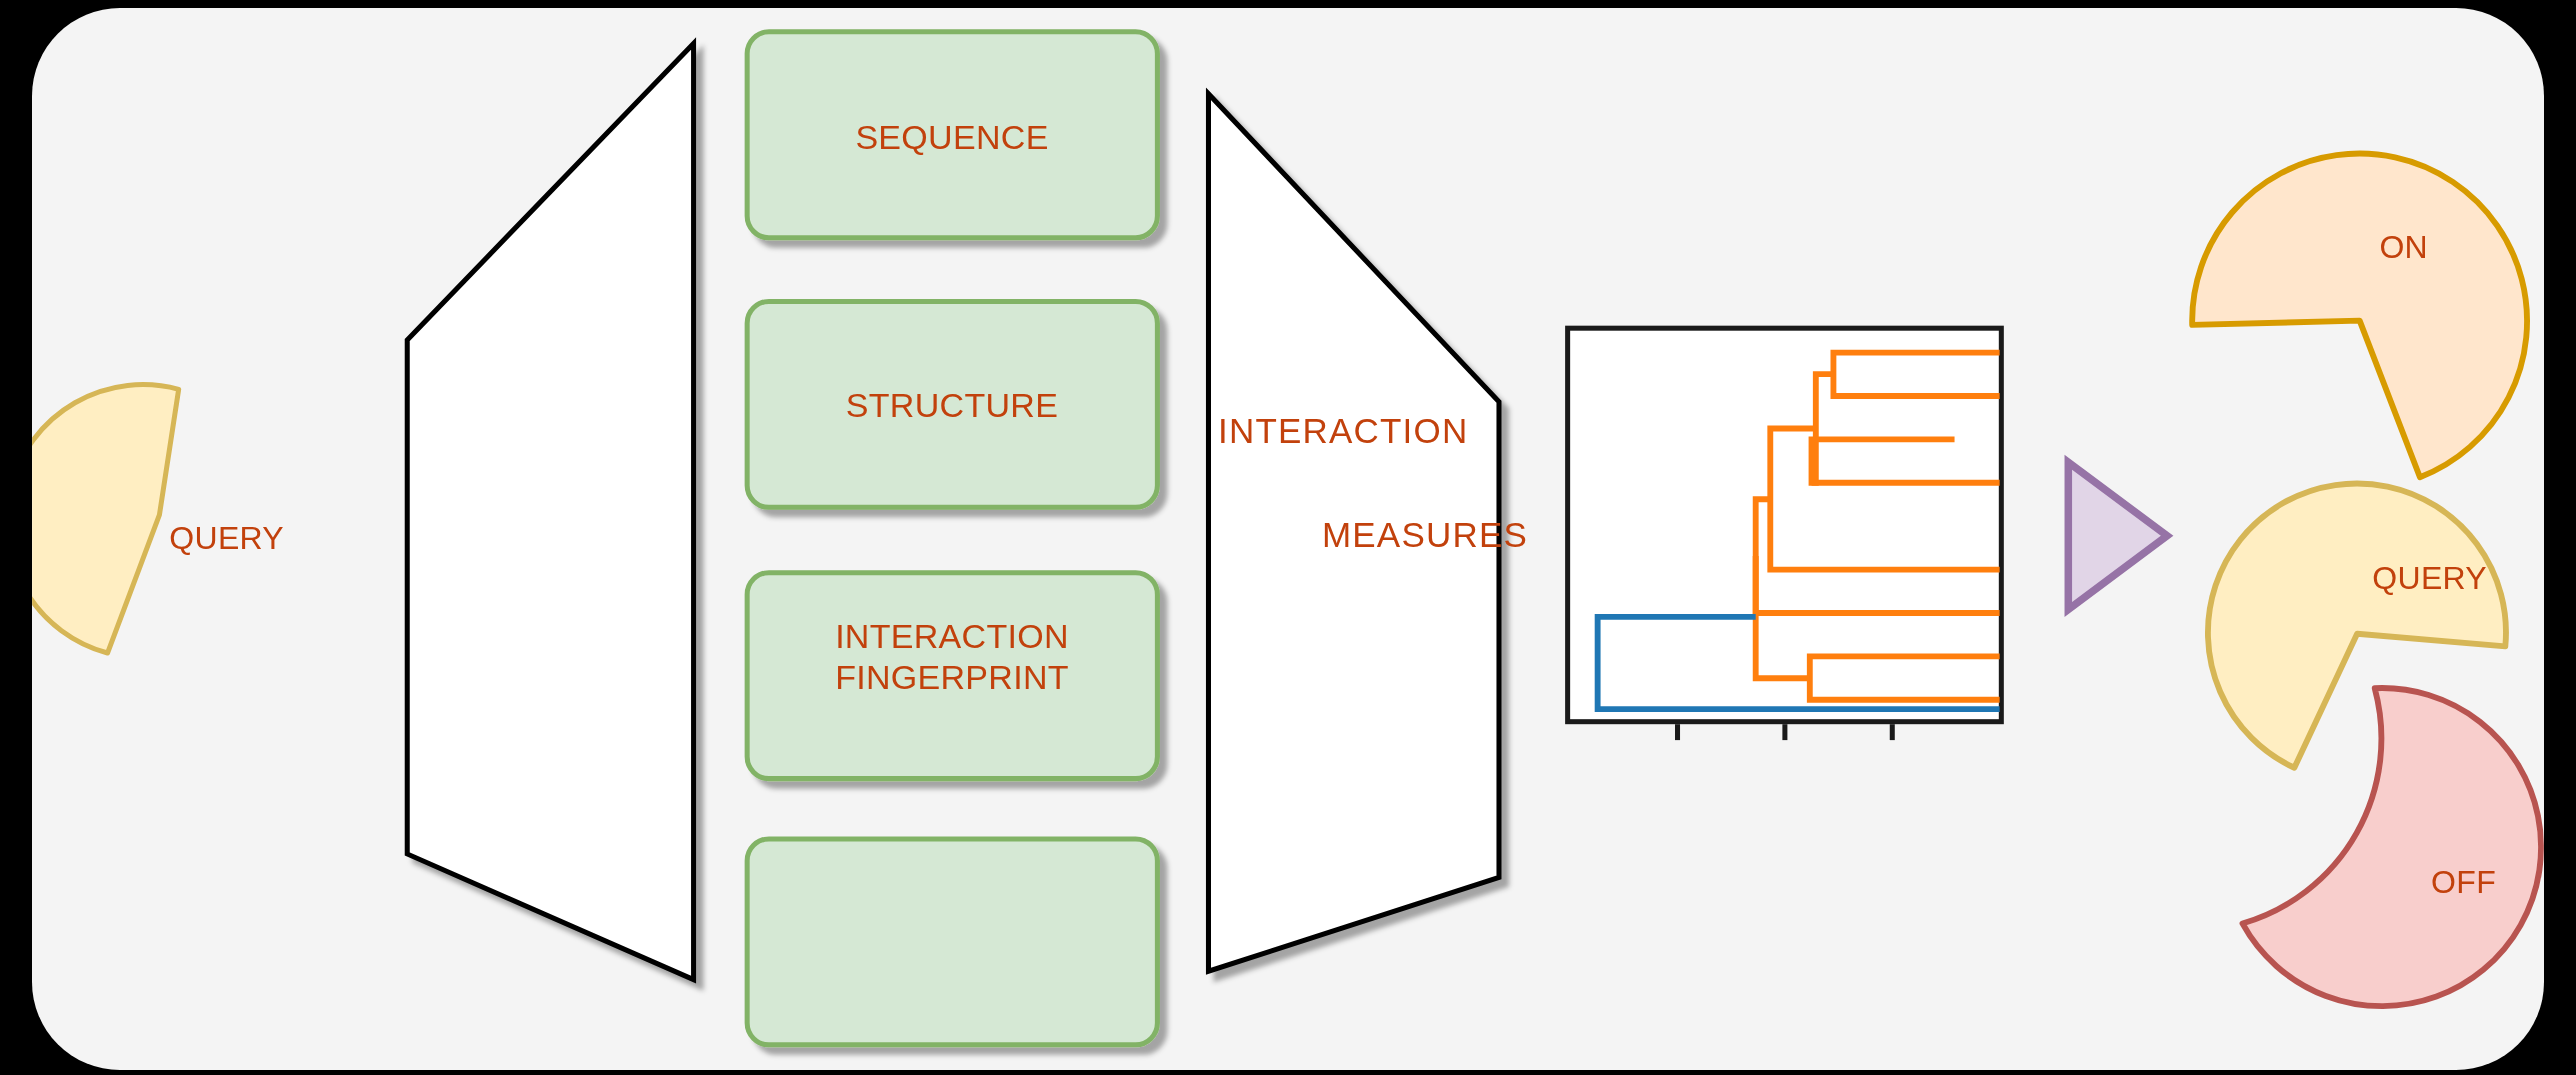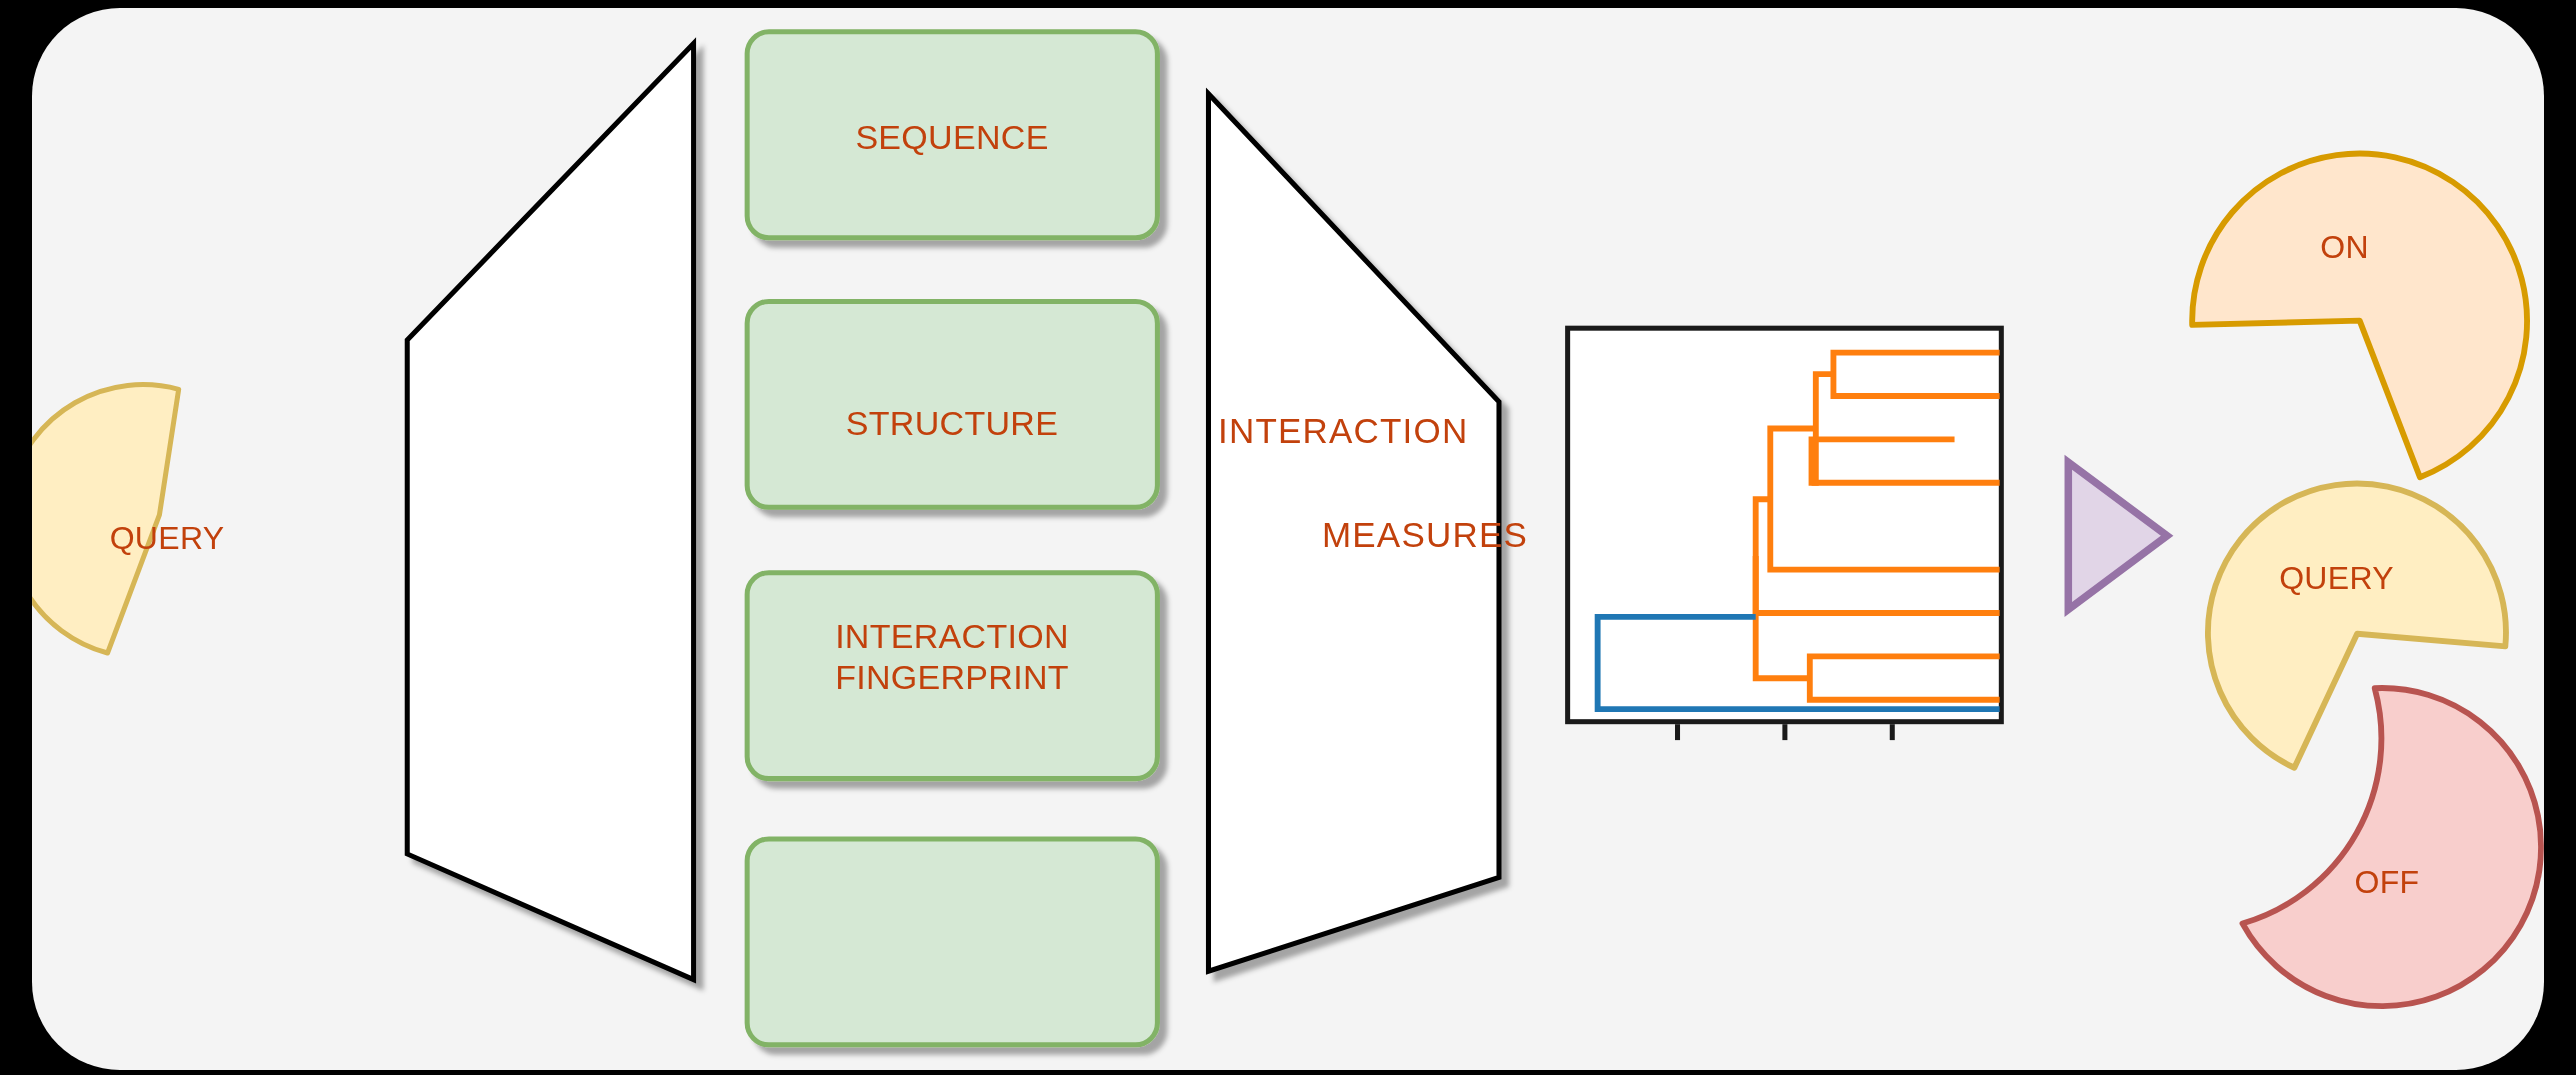--- a/index.html
+++ b/index.html
@@ -44,20 +44,21 @@
     text-align: center;
     white-space: pre;
     line-height: 1.22;
     letter-spacing: 0.3px;
   }
   .green-box-label {
     font-size: 34px;
   }
   .pie-label {
     font-size: 32px;
+    text-align: right;
   }
   .trap-label {
     font-size: 35px;
     letter-spacing: 1.2px;
   }
 </style>
 </head>
 <body>
 
 <div id="stage">
@@ -153,21 +154,21 @@
                  Z" fill="#f8cecc" stroke="#b85450" stroke-width="7" stroke-linejoin="round"></path>
       </g>
 
     </g>
   </svg>
 
   <div class="node-label pie-label" style="left:50px; top:519px; width:234px;">QUERY</div>
 
   <div class="node-label green-box-label" style="left:747px; top:117px; width:410px;">SEQUENCE</div>
 
-  <div class="node-label green-box-label" style="left:747px; top:403px; width:410px;">STRUCTURE</div>
+  <div class="node-label green-box-label" style="left:747px; top:385px; width:410px;">STRUCTURE</div>
 
   <div class="node-label green-box-label" style="left:747px; top:616px; width:410px;">INTERACTION
 FINGERPRINT</div>
 
 
   <div class="node-label trap-label" style="left:1218px; top:410px; width:276px; text-align:left;">INTERACTION</div>
   <div class="node-label trap-label" style="left:1227px; top:514px; width:301px; text-align:right;">MEASURES</div>
 
   <div class="node-label pie-label" style="left:2261px; top:228px; width:167px;">ON</div>
 

